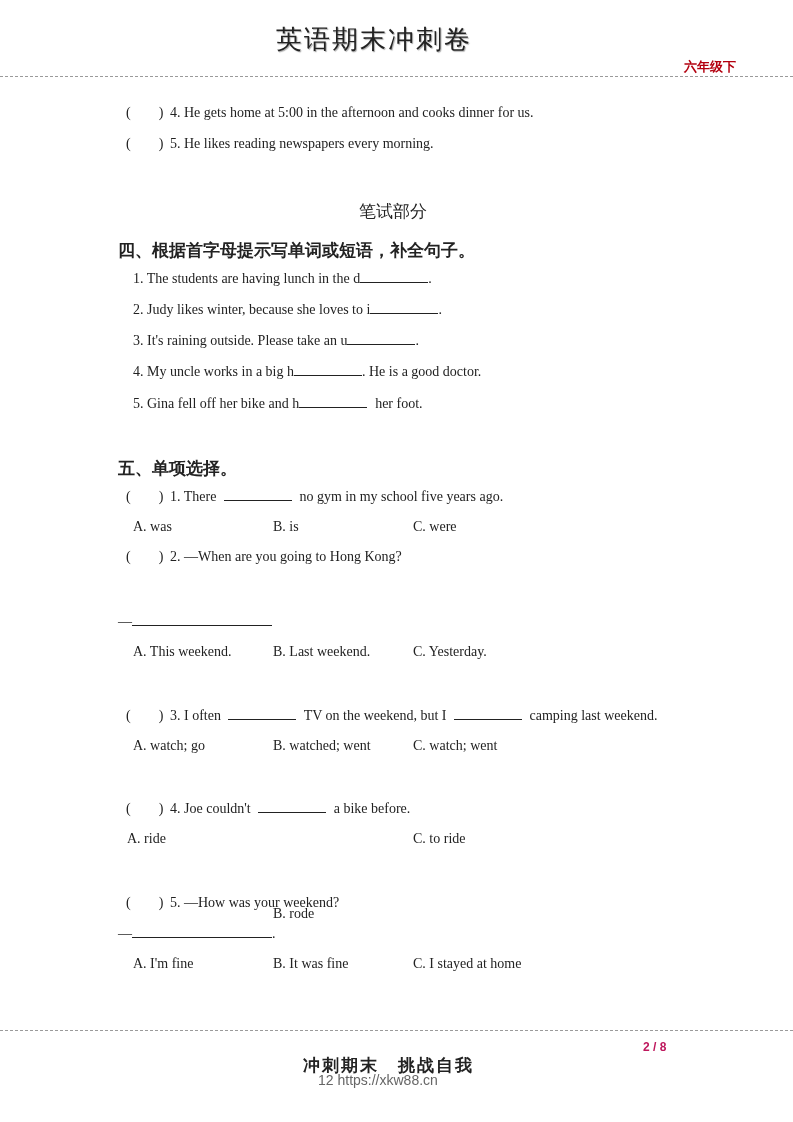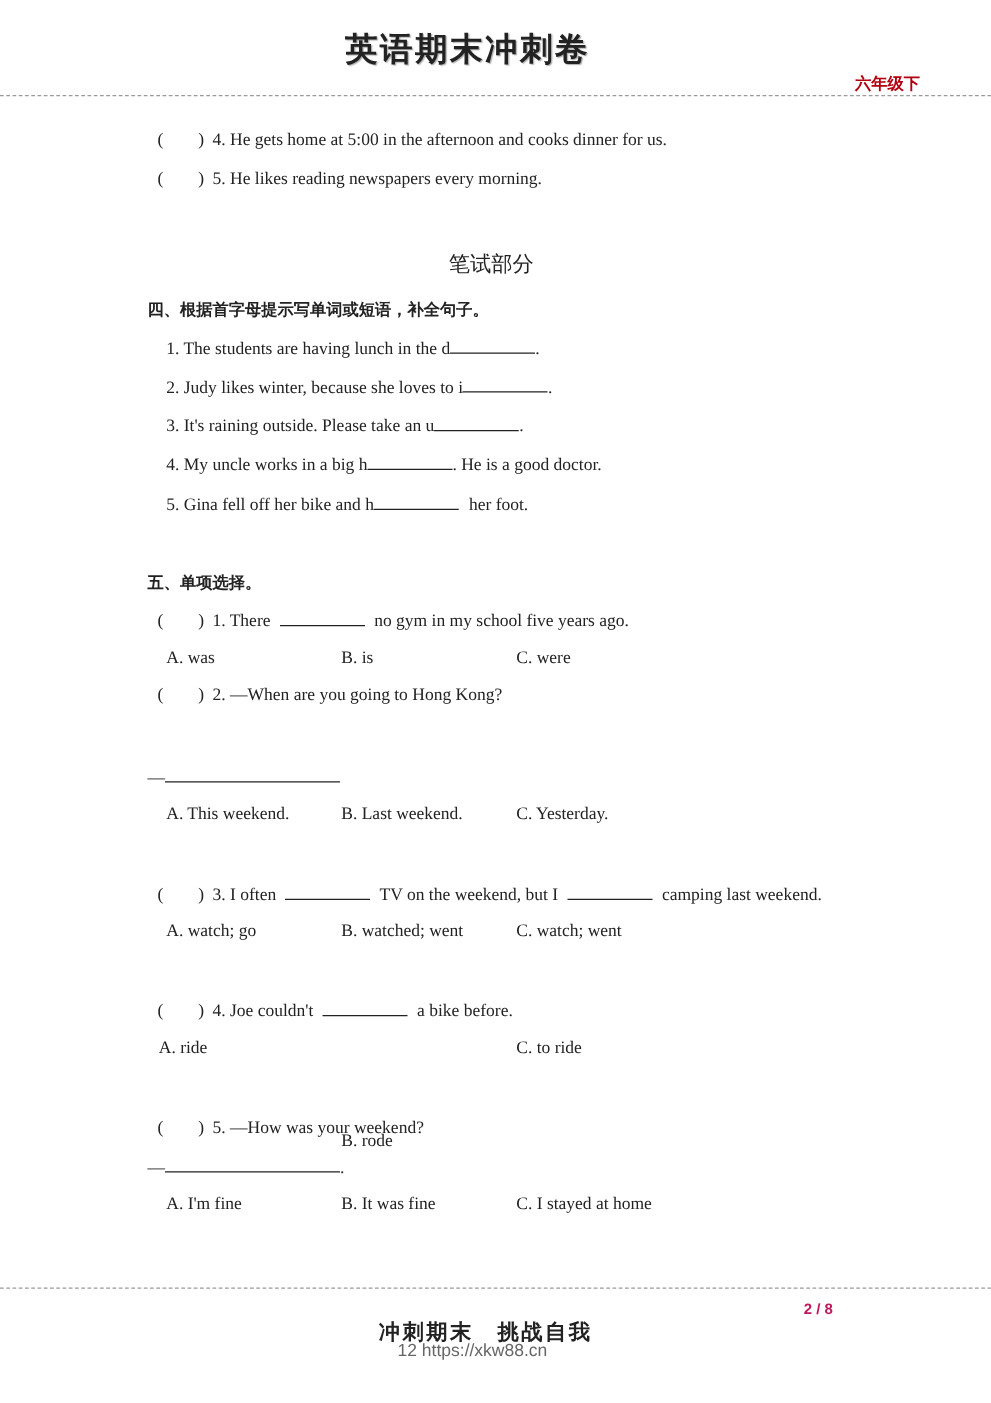--- a/index.html
+++ b/index.html
@@ -2,38 +2,38 @@
 <html><head>
   <meta charset="utf-8">
   <style>
     html, body { margin: 0; padding: 0; background: #ffffff; }
     body {
       width: 793px; height: 1122px; position: relative; overflow: hidden;
       font-family: "Liberation Serif", serif; color: #222;
     }
     .abs { position: absolute; white-space: nowrap; }
     .header-title {
-      left: 276px; top: 22px; font-size: 26px; font-weight: bold;
+      left: 276px; top: 22px; font-size: 26px; font-weight: normal;
       font-family: "DejaVu Serif", serif; color: #222; letter-spacing: 2px;
       text-shadow: 1px 1px 1px #aaa;
     }
     .grade-label {
       left: 684px; top: 32px; font-size: 13px; font-weight: bold; color: #b3000f;
       font-family: "DejaVu Serif", serif;
       margin-top: 26px;
     }
     .dotted-rule {
       position: absolute; left: 0; width: 793px; height: 0;
       border-top: 1px dashed #9a9a9a;
     }
     .line { font-size: 14px; line-height: 18px; }
     .paren { display: inline-block; width: 44px; }
     .blank { display: inline-block; border-bottom: 1px solid #222; height: 12px; vertical-align: baseline; }
     .section-heading {
-      font-family: Liberation Mono, monospace; font-size: 13px; font-weight: bold; color: #222;
+      font-family: Liberation Mono, monospace; font-size: 17px; font-weight: bold; color: #222;
     }
     .part-title {
       left: 359px; top: 200px; font-family: "DejaVu Sans", sans-serif; font-size: 17px; color: #222;
     }
     .opt { position: absolute; font-size: 14px; }
     .footer-motto {
       left: 303px; top: 1054px; font-size: 17px; font-weight: bold; color: #222;
       font-family: "DejaVu Serif", serif; letter-spacing: 2px;
     }
     .footer-url {

